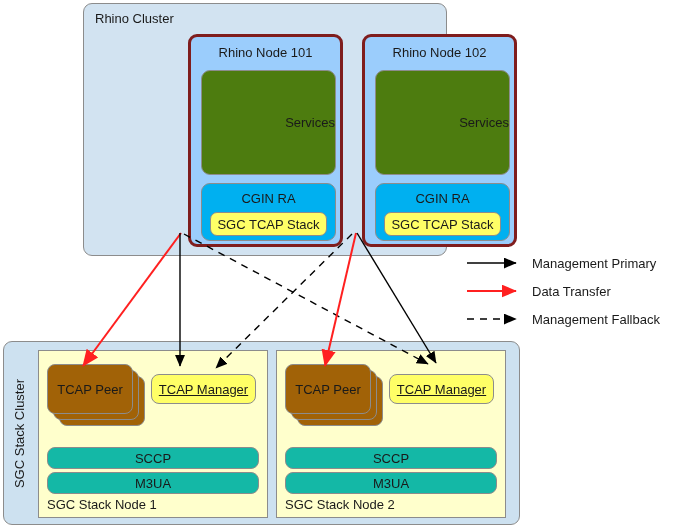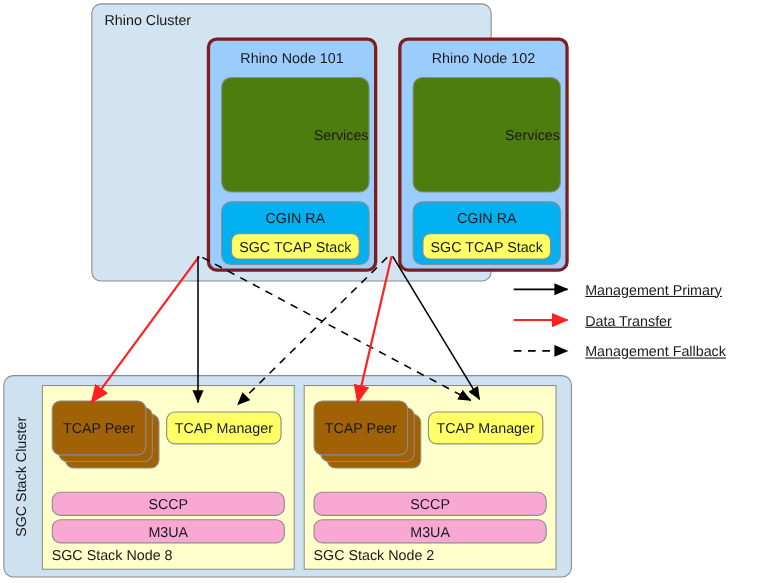--- a/index.html
+++ b/index.html
@@ -150,26 +150,27 @@
   .tcap-manager-box {
     position: absolute;
     box-sizing: border-box;
     left: 112px; top: 23px; width: 105px; height: 30px;
     background: #ffff66;
     border: 1px solid #8c8c8c;
     border-radius: 8px;
     display: flex;
     align-items: center;
     justify-content: center;
+    text-decoration: underline;
   }
   .sccp-box, .m3ua-box {
     position: absolute;
     box-sizing: border-box;
     left: 8px; width: 212px; height: 22px;
-    background: #f9a8d4;
+    background: #14b8a6;
     border: 1px solid #8c8c8c;
     border-radius: 8px;
     display: flex;
     align-items: center;
     justify-content: center;
   }
   .sccp-box { top: 96px; }
   .m3ua-box { top: 121px; }
 
   
@@ -187,21 +188,21 @@
   }
   .legend-row.r0 { top: 2px; }
   .legend-row.r1 { top: 30px; }
   .legend-row.r2 { top: 58px; }
   .legend-swatch {
     width: 58px;
     height: 14px;
     flex: 0 0 58px;
     position: relative;
   }
-  .legend-text { margin-left: 8px; text-decoration: underline; }
+  .legend-text { margin-left: 8px; }
 
   svg.arrows {
     position: absolute;
     left: 0; top: 0;
     width: 700px; height: 530px;
     pointer-events: none;
   }
 </style>
 </head>
 <body>
@@ -253,21 +254,21 @@
       </div>
       <div class="tcap-manager-box">
         <span class="lbl">TCAP Manager</span>
       </div>
       <div class="sccp-box">
         <span class="lbl">SCCP</span>
       </div>
       <div class="m3ua-box">
         <span class="lbl">M3UA</span>
       </div>
-      <div class="sgc-node-label lbl">SGC Stack Node 8</div>
+      <div class="sgc-node-label lbl">SGC Stack Node 1</div>
     </div>
 
     <div class="sgc-node" id="sgc-node-2">
       <div class="peer-stack">
         <div class="peer-layer l3"></div>
         <div class="peer-layer l2"></div>
         <div class="peer-layer l1">
           <span class="lbl">TCAP Peer</span>
         </div>
       </div>

